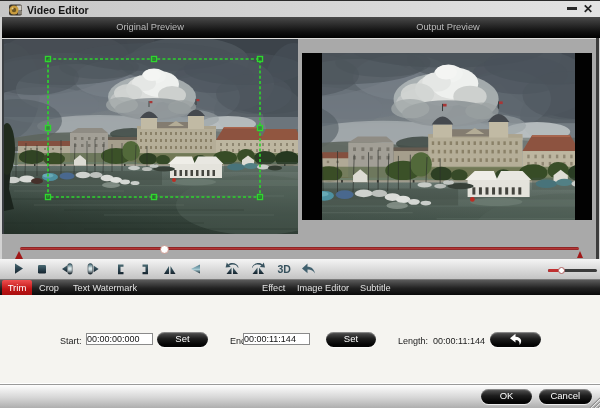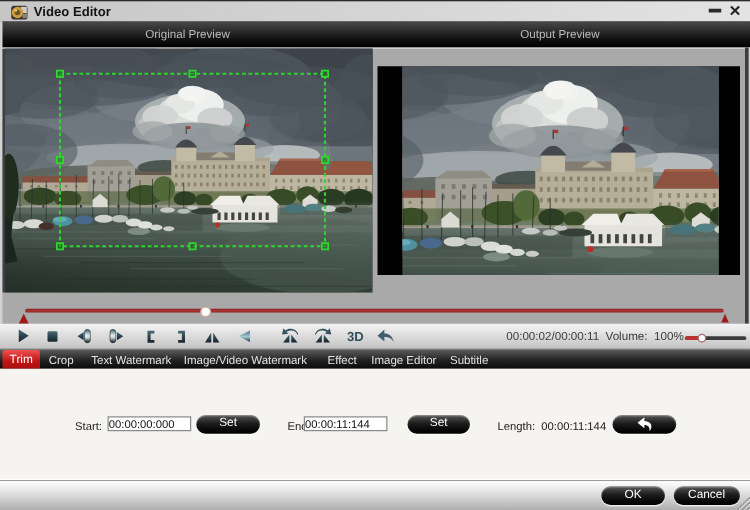--- a/index.html
+++ b/index.html
@@ -473,30 +473,28 @@
     <path d="M238,8.8 C237,5.2 232,4.4 229.2,6.6 L230.8,8.0 L225.6,8.6 L226.8,3.6 L228.2,5.4 C231.8,2.6 237.6,4.4 238.6,8.5 Z" fill="#37525e"></path>
 
     <path d="M257.5,8.5 L257.5,15 L252.5,15 Z" fill="url(#icg)"></path>
     <path d="M259,8.5 L259,15 L264,15 Z" fill="url(#icg)"></path>
     <path d="M252.6,8.8 C253.6,5.2 258.6,4.4 261.4,6.6 L259.8,8.0 L265,8.6 L263.8,3.6 L262.4,5.4 C258.8,2.6 253,4.4 252,8.5 Z" fill="#37525e"></path>
 
     <text x="277.5" y="13.5" font-family="Liberation Sans, sans-serif" font-size="10.5" font-weight="bold" fill="#35505c">3D</text>
 
     <path d="M315,14.5 C314,9.5 310.5,7.6 307.5,7.8 L307.5,4.6 L302,9.5 L307.5,14.2 L307.5,10.6 C310.5,10.4 313.5,11.6 315,14.5 Z" fill="#40606e"></path>
   </svg>
-  <div class="abs" id="timetxt">00:00:02/00:00:11&nbsp; Volume:&nbsp; 100%</div>
   <div class="abs" id="voltrack"></div>
   <div class="abs" id="volfill"></div>
   <div class="abs" id="voldot"></div>
 
   <div class="abs" id="tabbar"></div>
   <div class="abs" id="trimtab">Trim</div>
   <div class="abs tab" style="left:39px">Crop</div>
   <div class="abs tab" style="left:73px">Text Watermark</div>
-  <div class="abs tab" style="left:147px">Image/Video Watermark</div>
   <div class="abs tab" style="left:262px">Effect</div>
   <div class="abs tab" style="left:297px">Image Editor</div>
   <div class="abs tab" style="left:360px">Subtitle</div>
 
   <div class="abs" id="content"></div>
   <div class="abs lbl" style="left:60px">Start:</div>
   <div class="abs inp" style="left:86px">00:00:00:000</div>
   <div class="abs pill" style="left:157px;top:332px;width:51px">Set</div>
   <div class="abs lbl" style="left:230px">End:</div>
   <div class="abs inp" style="left:243px">00:00:11:144</div>

